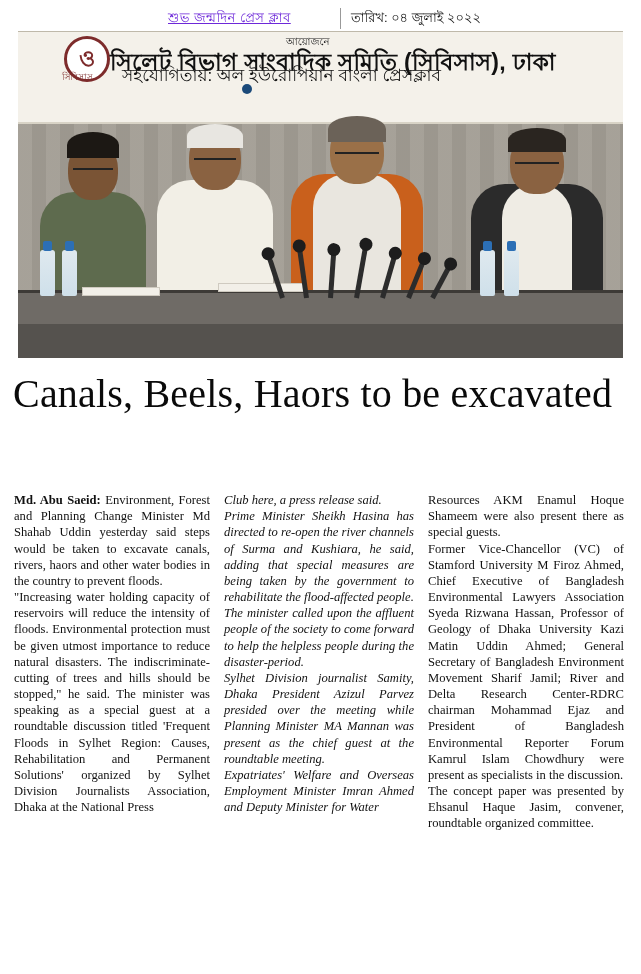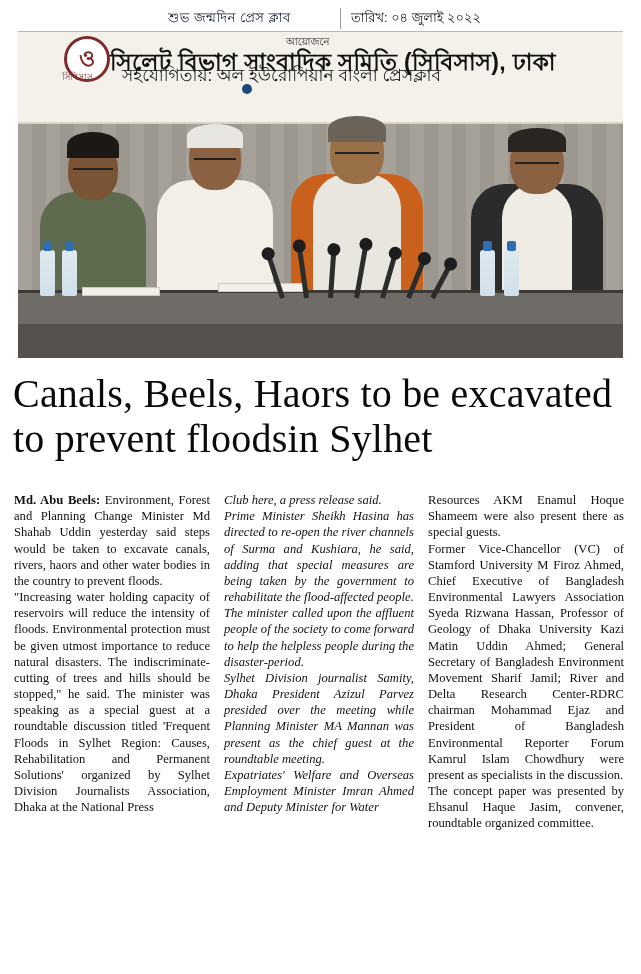--- a/index.html
+++ b/index.html
@@ -34,21 +34,21 @@
     border-bottom: 2px solid #d8d3c6;
   }
   .banner-top {
     position:absolute; left:0; top:0; right:0; height:26px;
     background:#ffffff;
     border-bottom:1px solid #bfb9aa;
   }
   .banner-top .bn-left {
     position:absolute; left:150px; top:2px;
     font-family:"Liberation Sans", sans-serif;
-    font-size:13px; color:#0f172a; letter-spacing:.5px;
+    font-size:13px; color:#6d28d9; letter-spacing:.5px;text-decoration:underline;
   }
   .banner-top .bn-right {
     position:absolute; left:322px; top:2px;
     font-family:"Liberation Sans", sans-serif;
     font-size:13px; color:#111;
     border-left:1px solid #999; padding-left:10px;
   }
   .banner .bn-organizer {
     position:absolute; left:268px; top:28px;
     font-family:"Liberation Sans", sans-serif;
@@ -250,27 +250,26 @@
     <div class="mic" style="left:286px;height:50px;transform:rotate(-8deg);"></div>
     <div class="mic" style="left:310px;height:46px;transform:rotate(4deg);"></div>
     <div class="mic" style="left:336px;height:52px;transform:rotate(10deg);"></div>
     <div class="mic" style="left:362px;height:44px;transform:rotate(16deg);"></div>
     <div class="mic" style="left:388px;height:40px;transform:rotate(22deg);"></div>
     <div class="mic" style="left:412px;height:36px;transform:rotate(28deg);"></div>
   </div>
 
   <div class="headline">
     <div>Canals, Beels, Haors to be excavated</div>
-    <div>to prevent floodsin Sylhet</div>
   </div>
 
   <div class="cols">
 
     <div class="col col-1">
-      <p><span class="byline">Md. Abu Beels:</span><span> Environment, Forest and Planning Change Minister Md Shahab Uddin yesterday said steps would be taken to excavate canals, rivers, haors and other water bodies in the country to prevent floods.</span></p>
+      <p><span class="byline">Md. Abu Saeid:</span><span> Environment, Forest and Planning Change Minister Md Shahab Uddin yesterday said steps would be taken to excavate canals, rivers, haors and other water bodies in the country to prevent floods.</span></p>
       <p>"Increasing water holding capacity of reservoirs will reduce the intensity of floods. Environmental protection must be given utmost importance to reduce natural disasters. The indiscriminate-cutting of trees and hills should be stopped," he said. The minister was speaking as a special guest at a roundtable discussion titled 'Frequent Floods in Sylhet Region: Causes, Rehabilitation and Permanent Solutions' organized by Sylhet Division Journalists Association, Dhaka at the National Press</p>
     </div>
 
     <div class="col col-2">
       <p>Club here, a press release said.</p>
       <p>Prime Minister Sheikh Hasina has directed to re-open the river channels of Surma and Kushiara, he said, adding that special measures are being taken by the government to rehabilitate the flood-affected people.</p>
       <p>The minister called upon the affluent people of the society to come forward to help the helpless people during the disaster-period.</p>
       <p>Sylhet Division journalist Samity, Dhaka President Azizul Parvez presided over the meeting while Planning Minister MA Mannan was present as the chief guest at the roundtable meeting.</p>
       <p>Expatriates' Welfare and Overseas Employment Minister Imran Ahmed and Deputy Minister for Water</p>
     </div>

